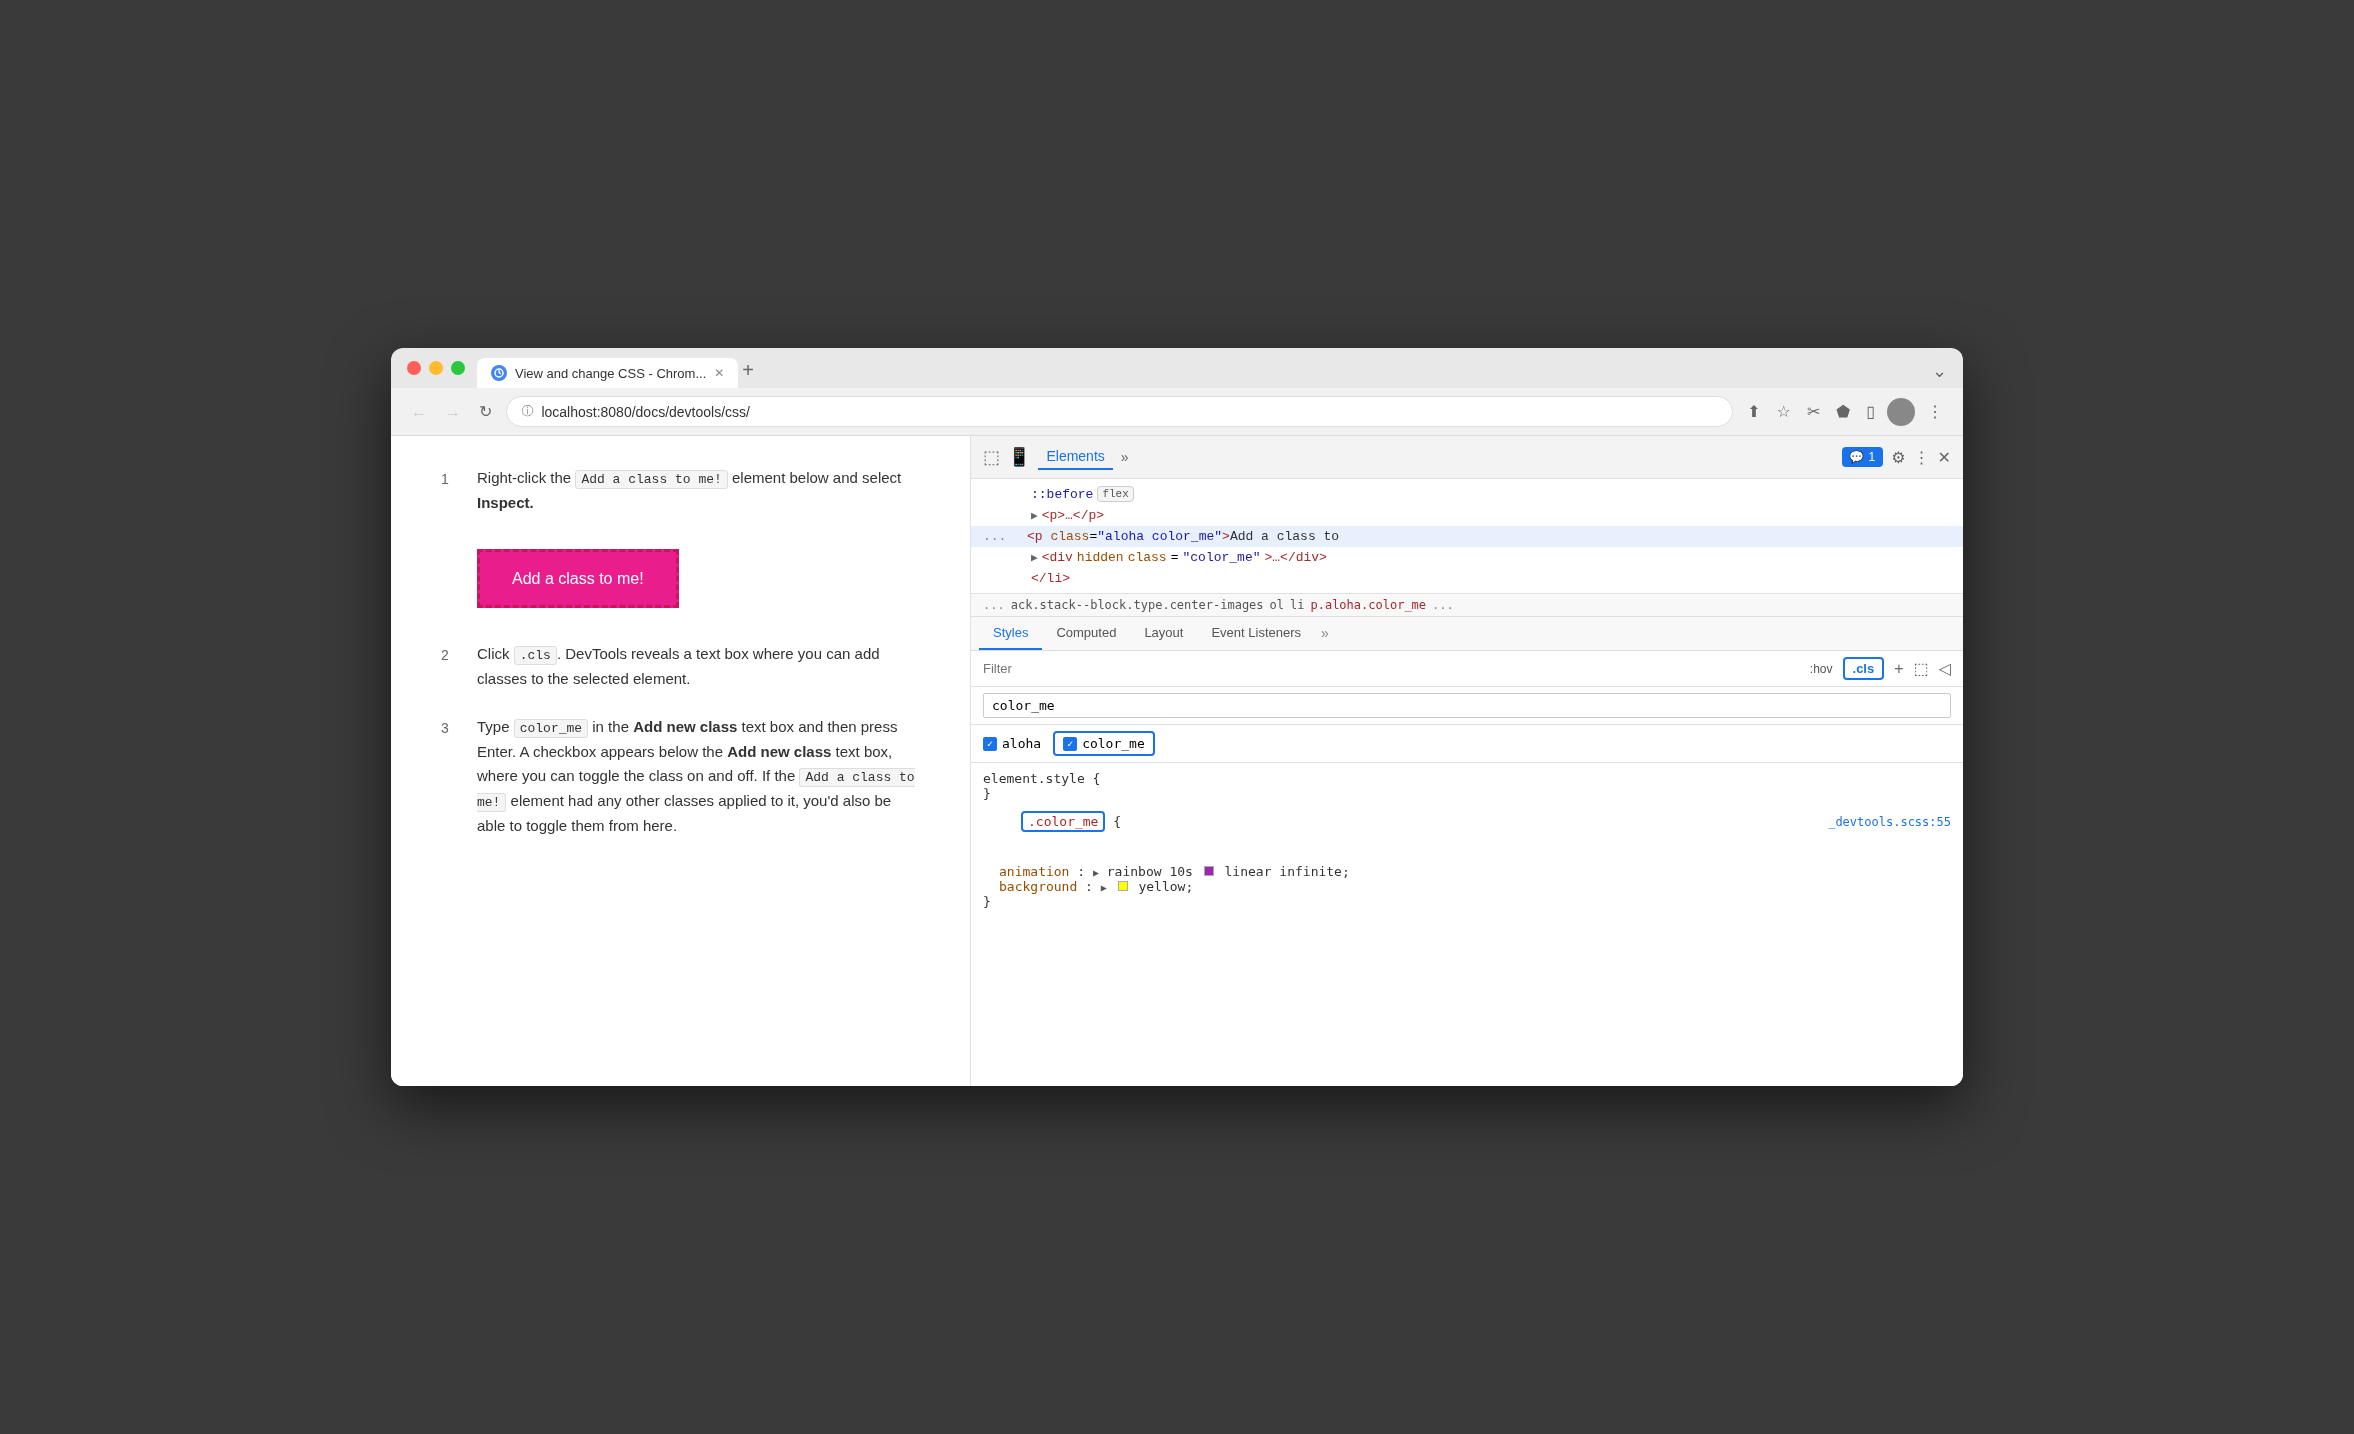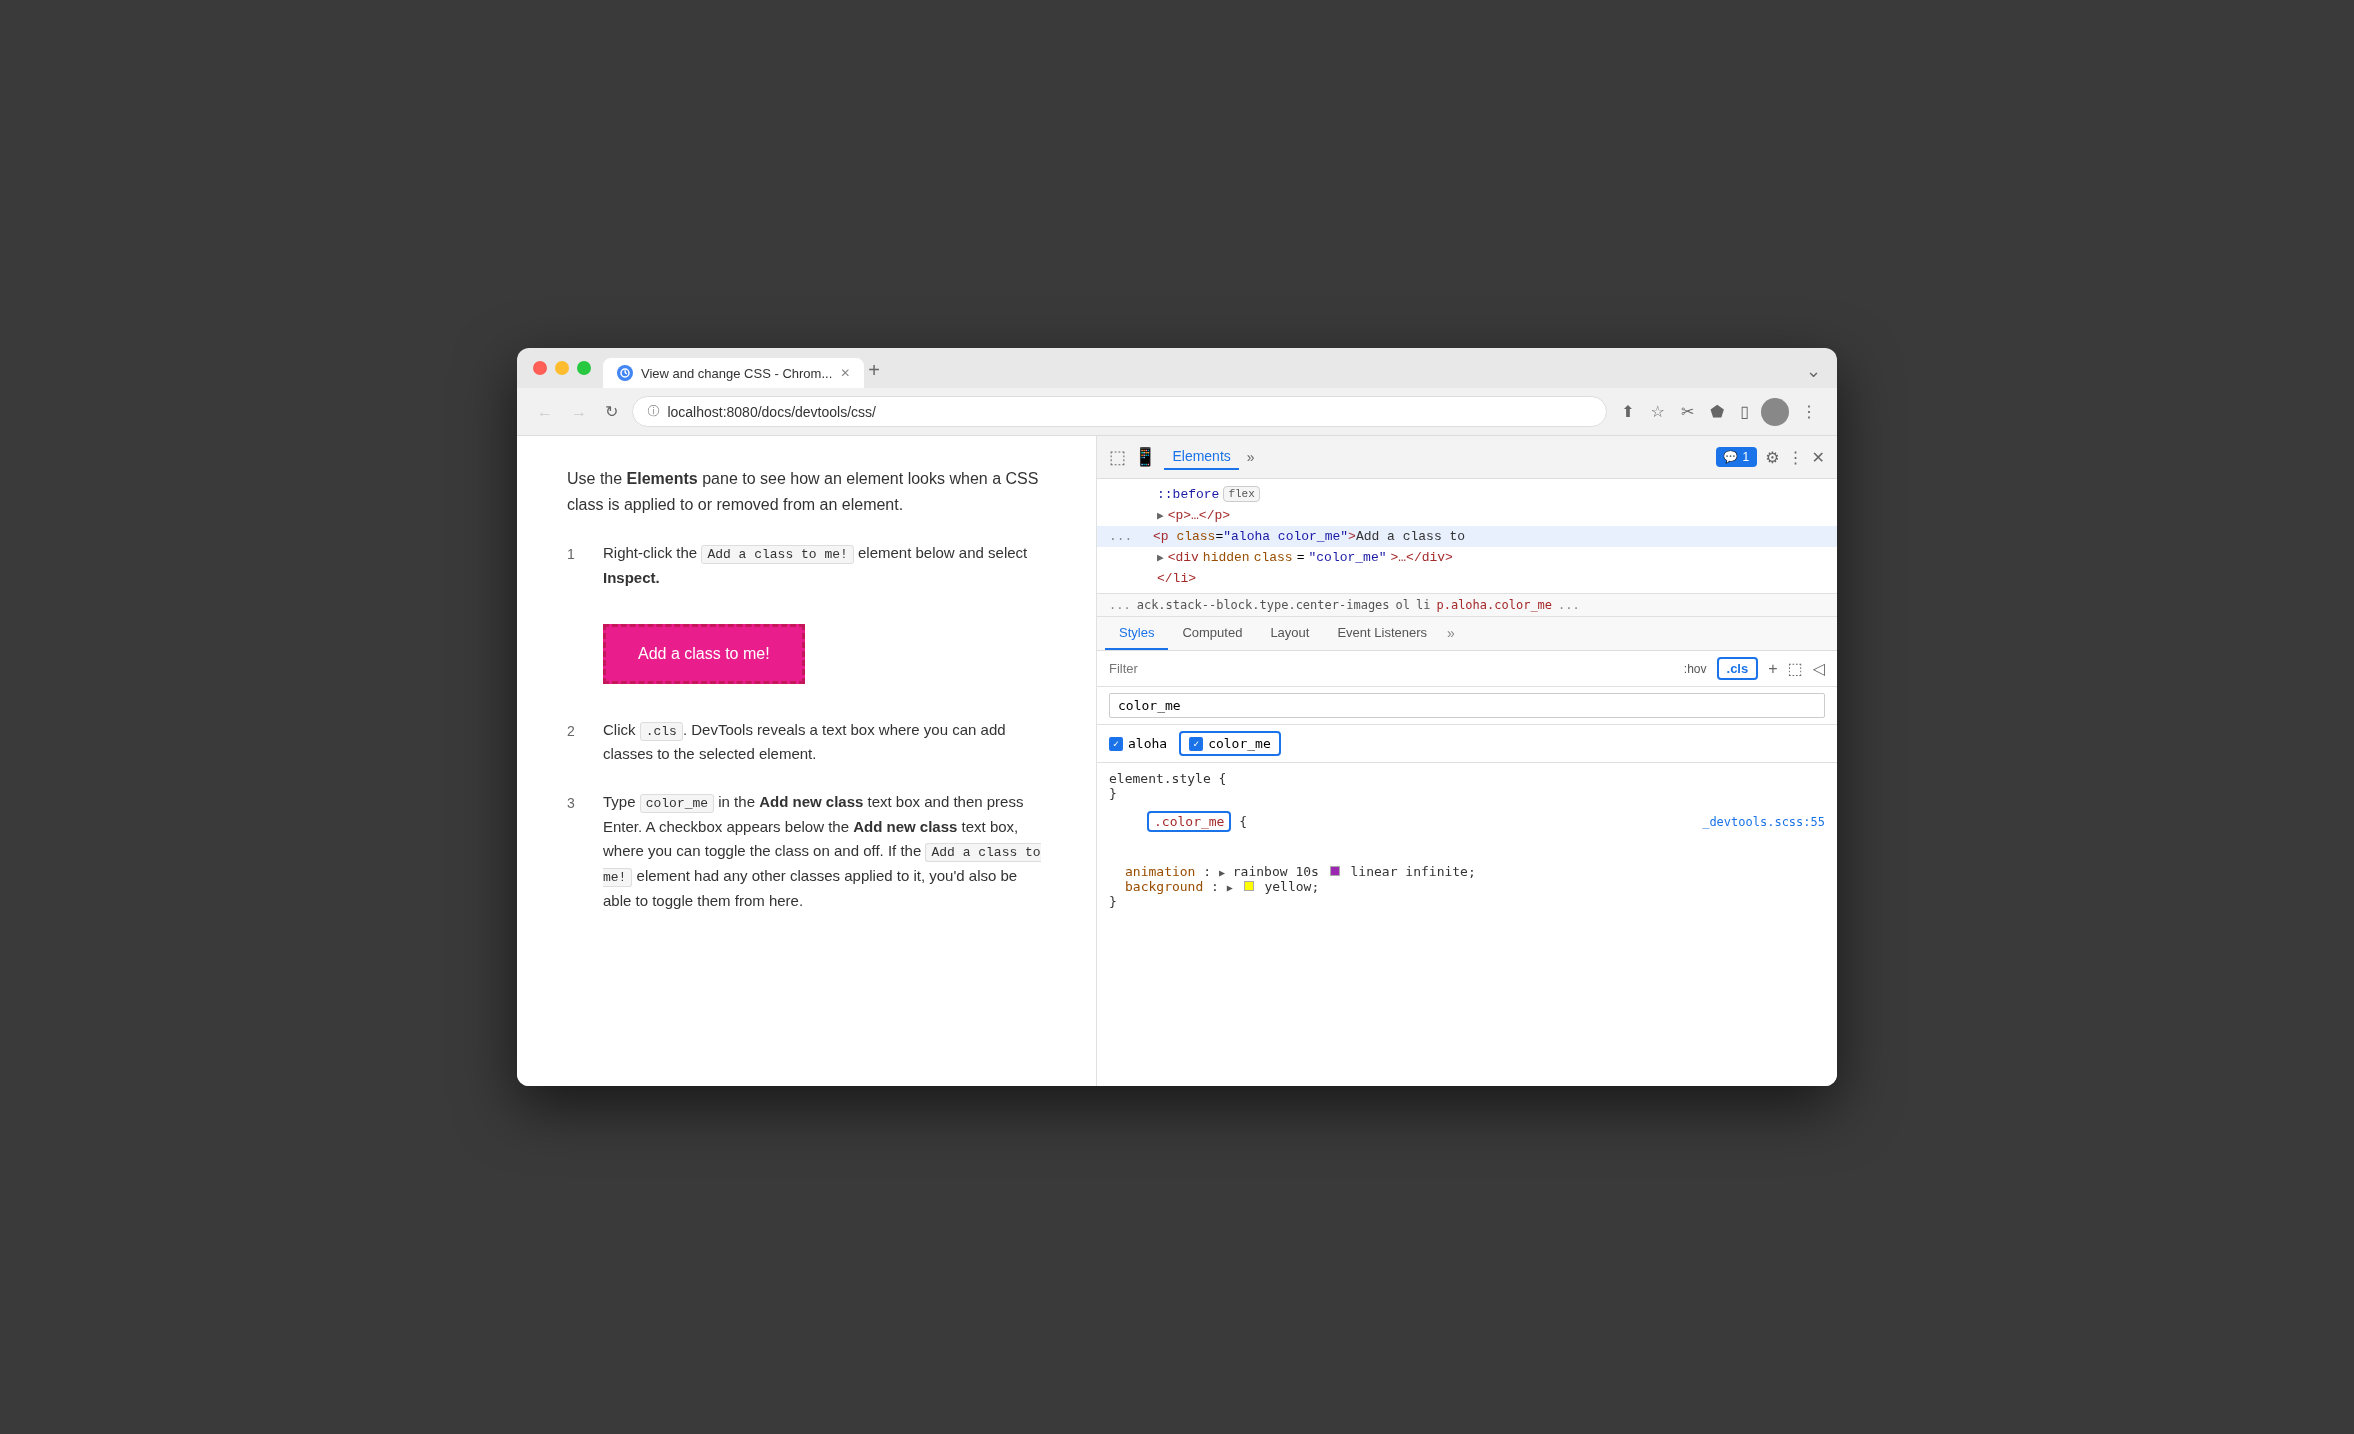--- a/index.html
+++ b/index.html
@@ -5,21 +5,21 @@
     * { box-sizing: border-box; margin: 0; padding: 0; }
     body {
       background: #3a3a3a;
       display: flex;
       justify-content: center;
       align-items: center;
       min-height: 100vh;
       font-family: -apple-system, BlinkMacSystemFont, 'Segoe UI', sans-serif;
     }
     .browser-window {
-      width: 1320px;
+      width: 1572px;
       background: #1e1e1e;
       border-radius: 12px;
       overflow: hidden;
       box-shadow: 0 20px 60px rgba(0,0,0,0.6);
     }
     
     .title-bar {
       background: #e8e8e8;
       padding: 10px 16px 0;
       display: flex;
@@ -468,23 +468,20 @@
       <button class="toolbar-action-btn">⬟</button>
       <button class="toolbar-action-btn">▯</button>
       <div style="width:28px;height:28px;border-radius:50%;background:#888;overflow:hidden;"></div>
       <button class="toolbar-action-btn">⋮</button>
     </div>
   </div>
 
   <div class="main-content">
 
     <div class="left-panel">
-      <p>
-        Use the <strong>Elements</strong> pane to see how an element looks when a CSS class is applied to or removed from an element.
-      </p>
 
       <ol class="steps-list">
 
         <li class="step-item">
           <span class="step-number">1</span>
           <div class="step-content">
             <span>Right-click the <code class="code-inline">Add a class to me!</code> element below and select <strong>Inspect.</strong></span>
             <br><br>
             <div class="demo-button">Add a class to me!</div>
           </div>

